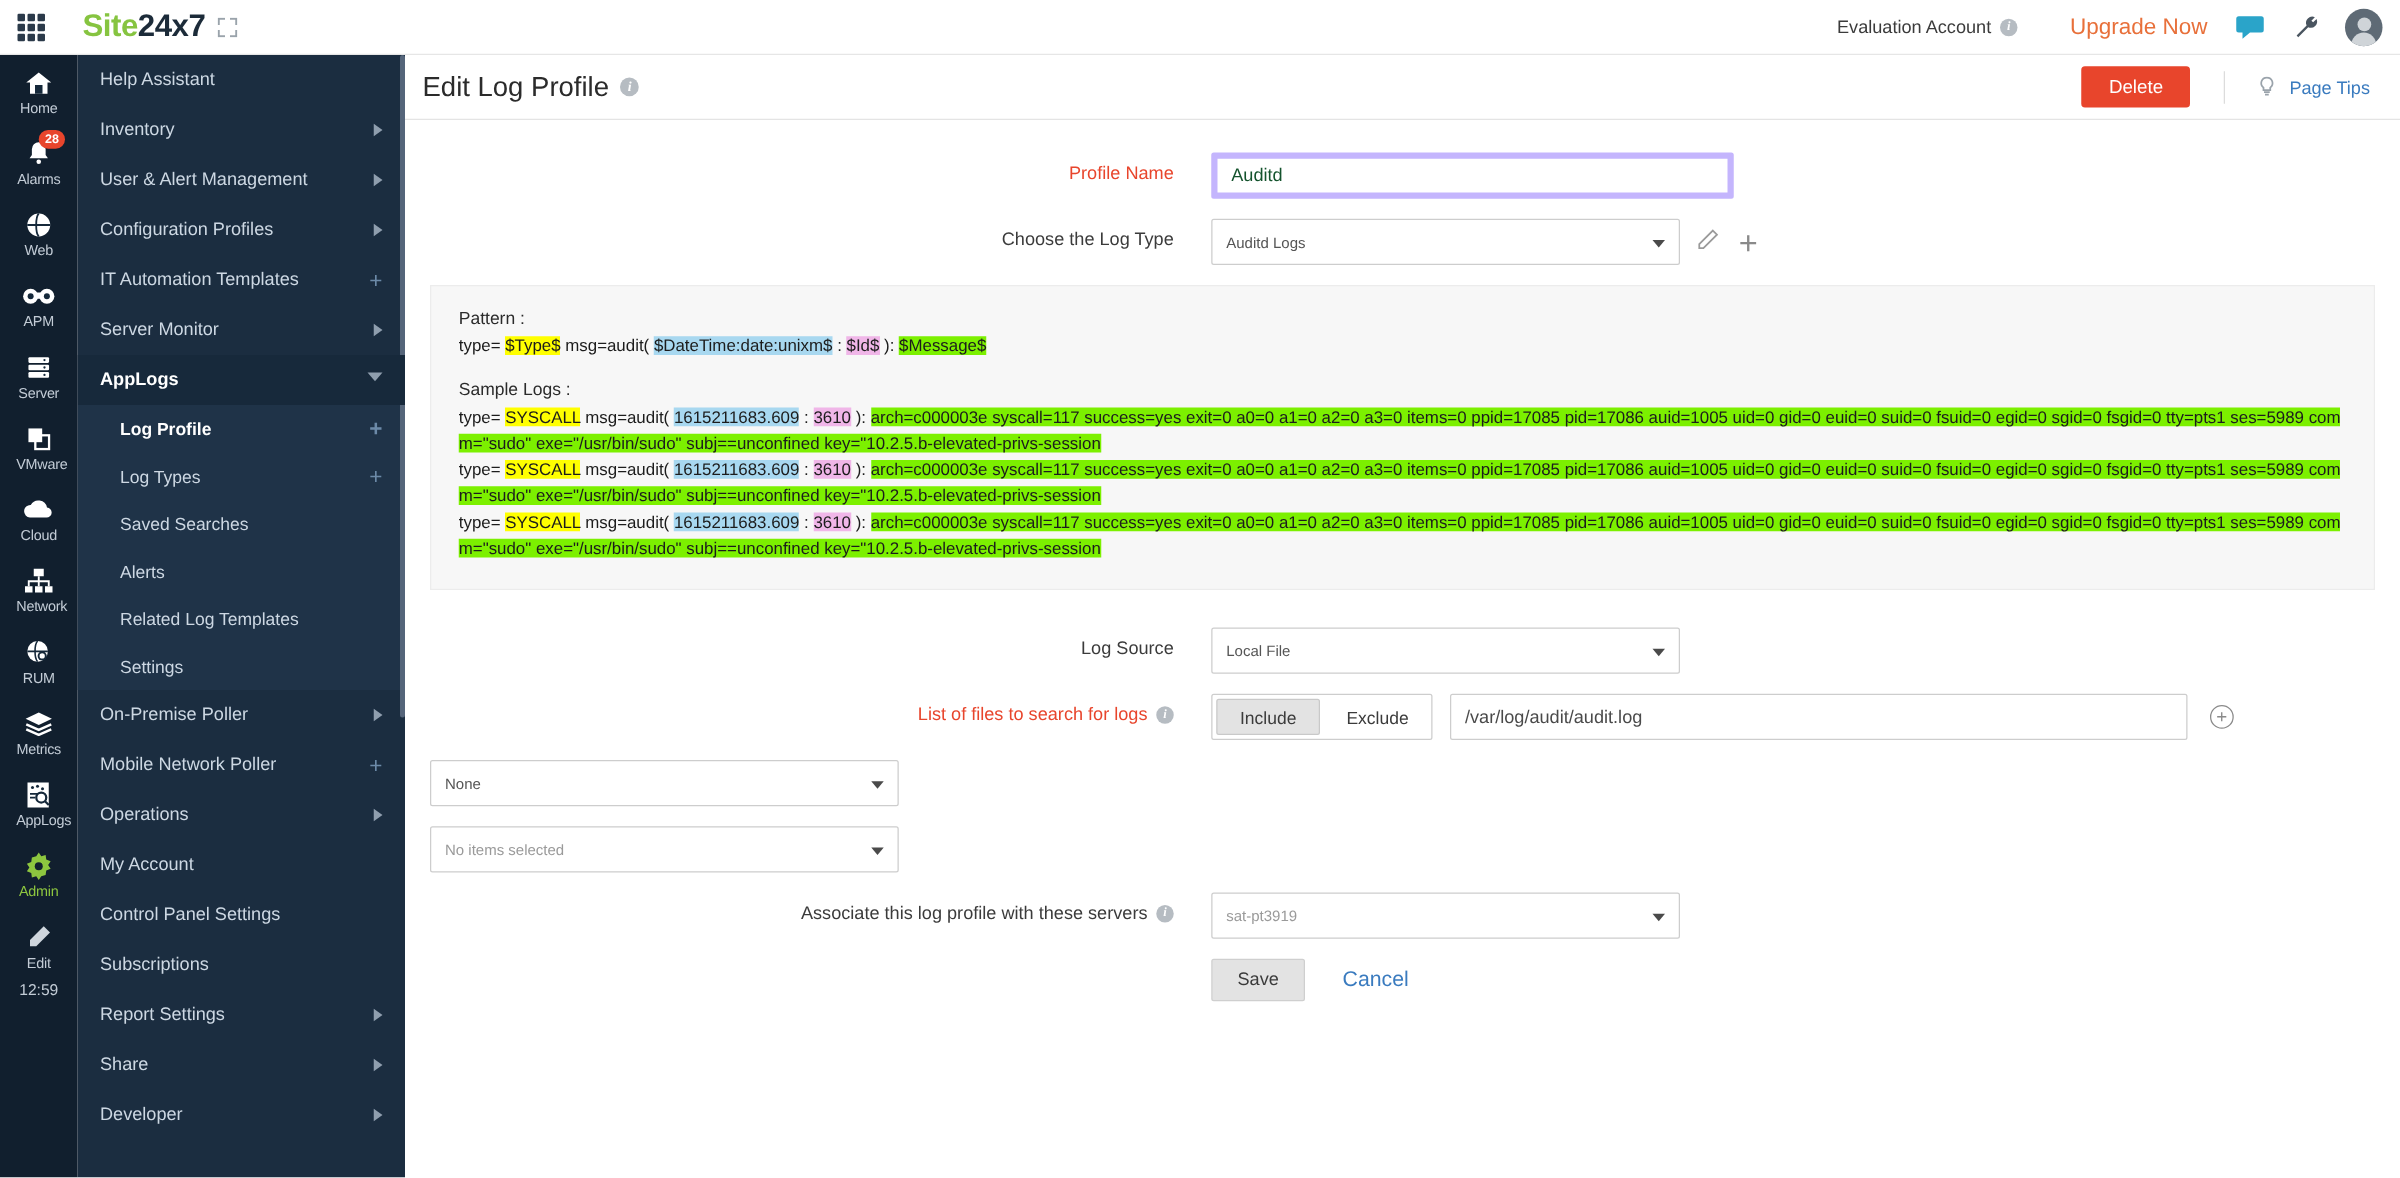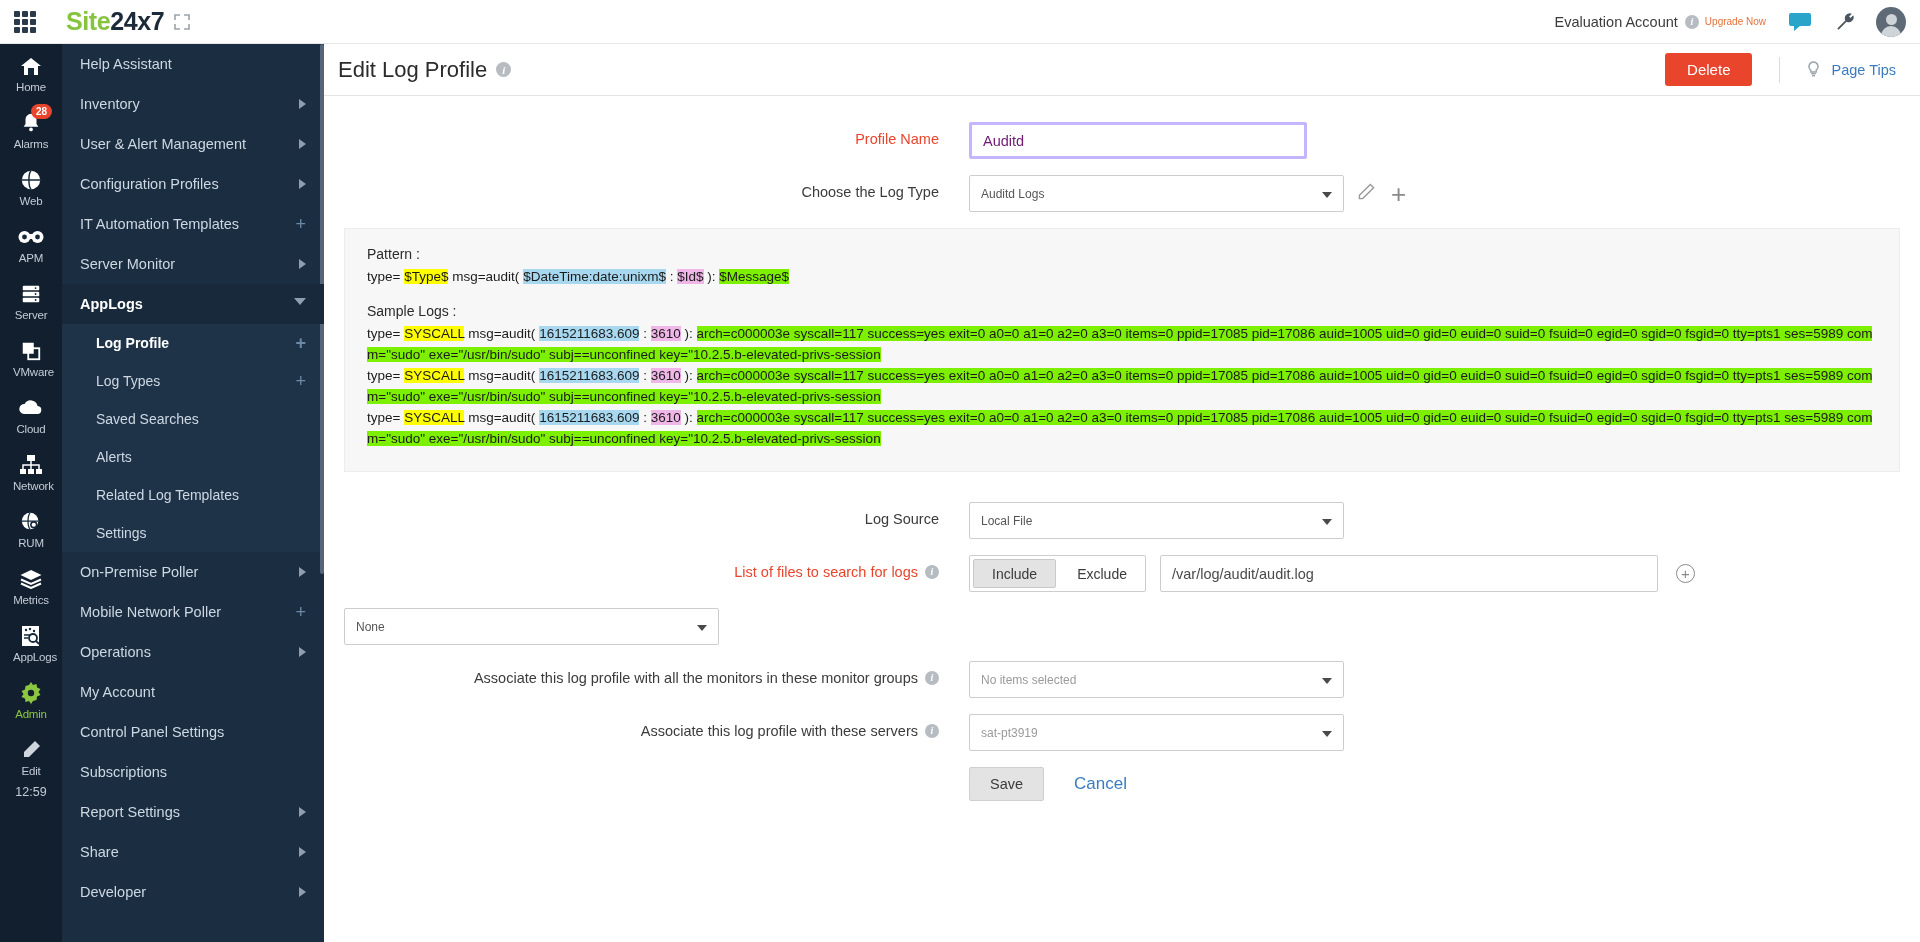--- a/index.html
+++ b/index.html
@@ -25,21 +25,21 @@
   .expand-icon { margin-left: 10px; width: 16px; height: 16px; position: relative; cursor: pointer; }
   .expand-icon svg { display:block; }
   .topbar-right { margin-left: auto; display: flex; align-items: center; gap: 0px; padding-right: 14px; }
   .eval-text { font-size: 14.5px; color: #3b3b3b; }
   .info-dot {
     display: inline-flex; align-items:center; justify-content:center;
     width: 14px; height: 14px; border-radius: 50%; background: #b6bcc2; color: #fff;
     font-size: 10px; font-style: italic; font-family: "Liberation Serif", serif;
     margin: 0 6px 0 7px; font-weight: bold; line-height: 1;
   }
-  .upgrade { font-size: 10px; color: #e8703a; cursor: pointer; }
+  .upgrade { font-size: 18px; color: #e8703a; cursor: pointer; margin-left: 36px; }
   .top-icon { margin-left: 22px; cursor: pointer; display:flex; align-items:center; }
   .avatar-wrap { margin-left: 20px; width: 30px; height: 30px; border-radius: 50%;
      background: #5e6a75; display:flex; align-items:flex-end; justify-content:center; overflow:hidden; cursor:pointer;}
   .avatar-wrap .head { width: 11px; height: 11px; border-radius: 50%; background:#cfd4d8; position:absolute; margin-bottom:12px;}
   .avatar-wrap .body { width: 20px; height: 11px; border-radius: 10px 10px 0 0; background:#cfd4d8;}
 
   
   .rail {
     position: absolute; top: 44px; left: 0; width: 62px; height: 898px;
     background: #111f2e; z-index: 20; overflow: hidden;
@@ -110,22 +110,22 @@
     color: #3b3b3b; padding-top: 9px; white-space: nowrap;
   }
   .row .label.req { color: #e8452c; }
   .lbl-info {
     display: inline-flex; align-items:center; justify-content:center; width: 14px; height: 14px;
     border-radius: 50%; background: #b6bcc2; color: #fff; font-size: 10px; font-weight:bold;
     font-family: "Liberation Serif", serif; font-style: italic; margin-left: 7px; vertical-align: 2px;
   }
   .field { display: flex; align-items: center; }
   .input-box {
-    width: 338px; height: 37px; border: 3px solid #c4b5fd; background:#fff; border-radius: 2px;
-    font-size: 14.5px; color: #701a75; padding: 0 11px; font-family: inherit; outline: none;
+    width: 418px; height: 37px; border: 5px solid #c4b5fd; background:#fff; border-radius: 2px;
+    font-size: 14.5px; color: #14532d; padding: 0 11px; font-family: inherit; outline: none;
   }
   .select-box {
     width: 375px; height: 37px; border: 1px solid #cdcdcd; background: #fff; border-radius: 2px;
     font-size: 12px; color: #555; padding: 0 28px 0 11px; display: flex; align-items:center;
     position: relative; cursor: pointer;
   }
   .select-box.muted { color: #9a9a9a; }
   .select-box .arrow {
     position: absolute; right: 11px; top: 16px; width:0; height:0;
     border-left: 5.5px solid transparent; border-right: 5.5px solid transparent; border-top: 6px solid #4a4a4a;
@@ -148,21 +148,21 @@
   .hl-p { background: #f0b6e8; }
   .hl-g { background: #7cf000; }
   .pp-block { margin-bottom: 4px; }
   .pp-sub { margin-top: 16px; }
 
   
   .segbox { display: flex; border: 1px solid #cdcdcd; border-radius: 2px; height: 37px; overflow: hidden; background:#fff; }
   .seg { padding: 0 18px; display:flex; align-items:center; font-size: 14px; cursor: pointer; color:#3b3b3b; }
   .seg.on { background: #e3e3e3; font-weight: normal; border: 1px solid #c9c9c9; margin: 3px; border-radius: 2px;}
   .path-input {
-    width: 498px; height: 37px; margin-left: 14px; border: 1px solid #cdcdcd; border-radius:2px;
+    width: 590px; height: 37px; margin-left: 14px; border: 1px solid #cdcdcd; border-radius:2px;
     font-size: 14.5px; color: #4a4a4a; padding: 0 11px; font-family: inherit; outline: none; background:#fff;
   }
   .circle-plus {
     margin-left: 18px; width: 19px; height: 19px; border-radius:50%; border: 1.7px solid #8a8a8a;
     color: #8a8a8a; font-size: 15px; display:flex; align-items:center; justify-content:center;
     cursor:pointer; line-height: 1;
   }
 
   .save-btn {
     background: #e3e3e3; border: 1px solid #cfcfcf; border-radius: 2px; font-size: 14.5px;
@@ -547,23 +547,20 @@
     <div class="row">
       <div class="field">
         <div class="select-box">
           <span>None</span>
           <span class="arrow"></span>
         </div>
       </div>
     </div>
 
     <div class="row">
-      <div class="label">
-        <span>Associate this log profile with all the monitors in these monitor groups</span><span class="lbl-info">i</span>
-      </div>
       <div class="field">
         <div class="select-box muted">
           <span>No items selected</span>
           <span class="arrow"></span>
         </div>
       </div>
     </div>
 
     <div class="row">
       <div class="label">

